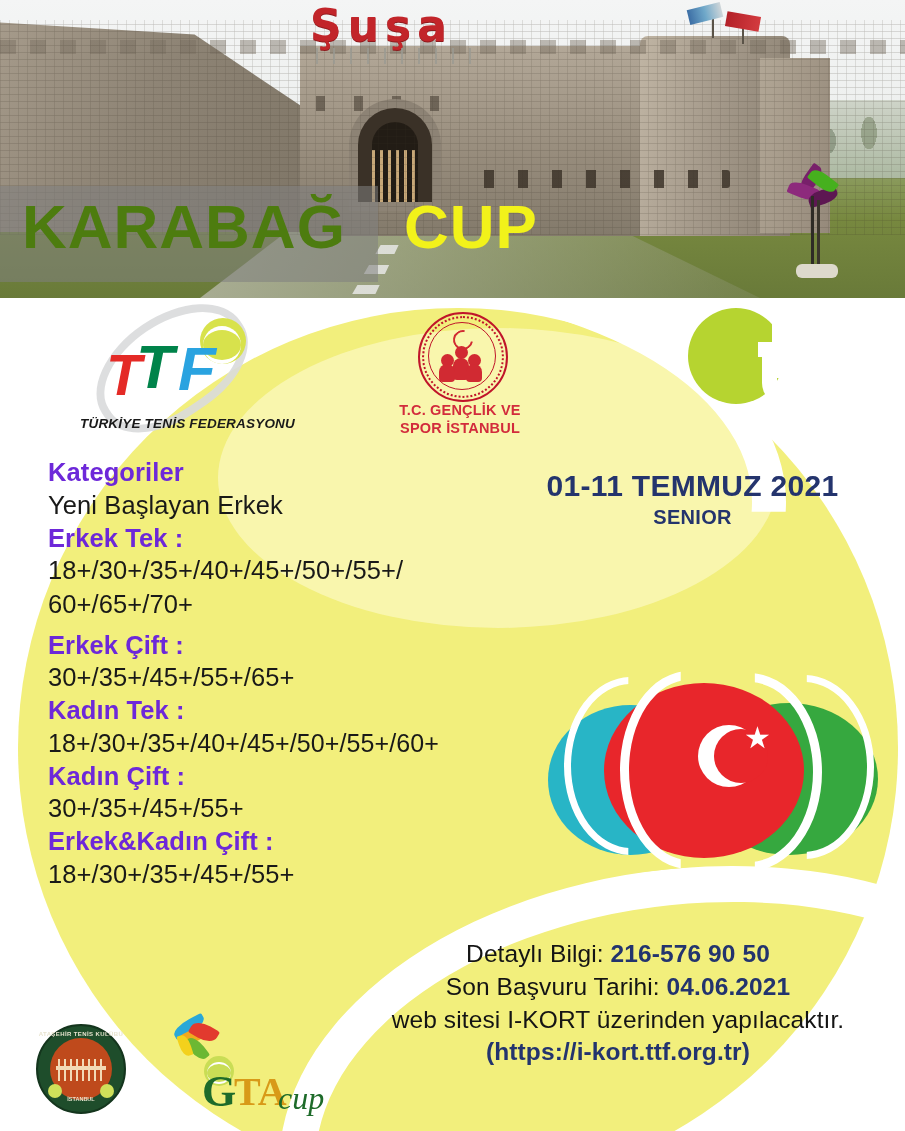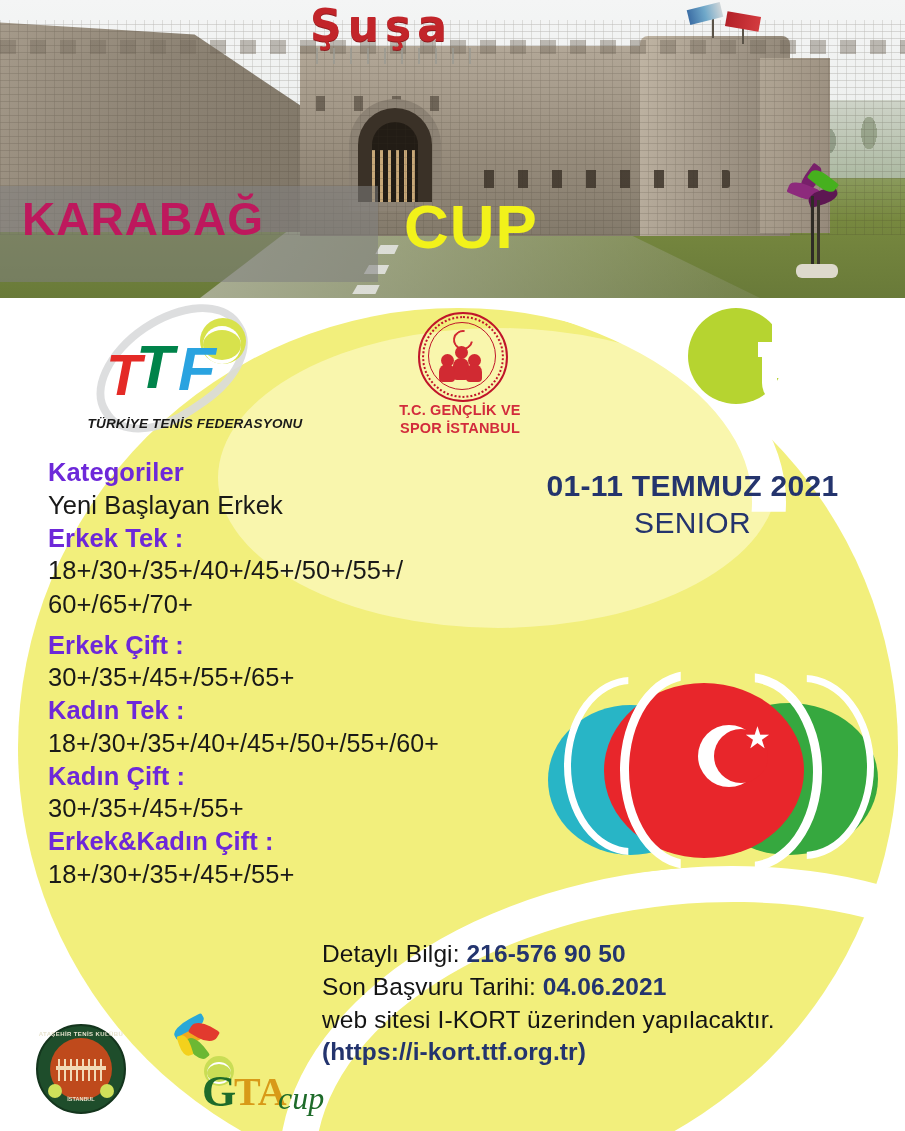--- a/index.html
+++ b/index.html
@@ -70,21 +70,21 @@
   .susa-legs{position:absolute;left:316px;top:48px;width:170px;height:16px;
        background:repeating-linear-gradient(90deg,#9a9a92 0 2px,transparent 2px 17px);opacity:.8;}
 
   .pinwheel{position:absolute;left:778px;top:170px;width:70px;height:120px;}
   .pw-blade{position:absolute;left:26px;top:10px;width:30px;height:14px;border-radius:50% 8% 50% 8%;}
   .pw-stem{position:absolute;left:33px;top:26px;width:3px;height:72px;background:#2e2b25;}
   .pw-stem2{position:absolute;left:39px;top:30px;width:3px;height:68px;background:#3a352c;}
   .pw-base{position:absolute;left:18px;top:94px;width:42px;height:14px;border-radius:6px;background:#ddd9cc;}
 
   .karaband{position:absolute;left:0;top:186px;width:378px;height:96px;background:rgba(128,128,128,.55);}
-  .karabag{position:absolute;left:22px;top:196px;font-size:46px;font-weight:700;color:#be185d;
+  .karabag{position:absolute;left:22px;top:196px;font-size:62px;font-weight:700;color:#4d7c0f;
        letter-spacing:1px;font-family:"Liberation Sans",sans-serif;line-height:1;}
   .cupword{position:absolute;left:404px;top:196px;font-size:62px;font-weight:700;color:#f2f21a;
        letter-spacing:1px;font-family:"Liberation Sans",sans-serif;line-height:1;}
 
   
   .body{position:absolute;left:0;top:298px;width:905px;height:833px;background:#ffffff;overflow:hidden;}
 
   
   .ball-big{position:absolute;left:18px;top:10px;width:880px;height:880px;border-radius:50%;
        background:#f2ef7c;}
@@ -104,21 +104,21 @@
        border:8px solid #d9dadb;transform:rotate(-34deg);opacity:.9;}
   .ttf-ball{position:absolute;left:120px;top:6px;width:46px;height:46px;border-radius:50%;background:#d8e24c;}
   .ttf-ball:after{content:"";position:absolute;left:3px;top:8px;width:38px;height:30px;border-radius:50%;
        border-top:4px solid #fff;border-bottom:4px solid #fff;}
   .ttf-t1{position:absolute;left:26px;top:34px;font-size:58px;font-weight:800;color:#e42a26;
        font-style:italic;line-height:1;font-family:"Liberation Sans",sans-serif;}
   .ttf-t2{position:absolute;left:56px;top:24px;font-size:62px;font-weight:800;color:#00834a;
        font-style:italic;line-height:1;font-family:"Liberation Sans",sans-serif;}
   .ttf-t3{position:absolute;left:98px;top:26px;font-size:62px;font-weight:800;color:#2aa3e0;
        font-style:italic;line-height:1;font-family:"Liberation Sans",sans-serif;}
-  .ttf-cap{position:absolute;left:0;top:104px;width:230px;text-align:center;font-size:13.5px;
+  .ttf-cap{position:absolute;left:0;top:104px;width:230px;font-size:13.5px;
        font-weight:800;font-style:italic;color:#1a1a1a;letter-spacing:.2px;}
 
   .gsb{position:absolute;left:370px;top:8px;width:180px;height:126px;}
   .gsb-seal{position:absolute;left:48px;top:0;width:86px;height:86px;border-radius:50%;
        border:2px solid #c0152a;}
   .gsb-dots{position:absolute;left:52px;top:4px;width:78px;height:78px;border-radius:50%;
        border:2px dotted #c0152a;}
   .gsb-dots2{position:absolute;left:58px;top:10px;width:66px;height:66px;border-radius:50%;
        border:1px solid #c0152a;}
   .gsb-fig{position:absolute;left:70px;top:18px;width:42px;height:52px;}
@@ -142,21 +142,21 @@
   
   .cats{position:absolute;left:48px;top:158px;width:470px;}
   .cats .hd{color:#6d28d9;font-weight:700;font-size:25.5px;line-height:1.28;letter-spacing:.1px;}
   .cats .tx{color:#191918;font-weight:400;font-size:25.5px;line-height:1.30;letter-spacing:.1px;}
   .cats .tx.sm{font-size:25px;}
   .gap{height:8px;}
 
   
   .dates{position:absolute;left:500px;top:170px;width:385px;text-align:center;}
   .d1{color:#24346d;font-weight:800;font-size:30px;line-height:1.22;letter-spacing:.3px;}
-  .d2{color:#24346d;font-weight:400;font-size:30px;line-height:1.22;letter-spacing:.3px;}
+  .d2{color:#24346d;font-weight:700;font-size:20px;line-height:1.22;letter-spacing:.3px;}
   .d3{color:#3aa83f;font-weight:800;font-size:30px;line-height:1.22;letter-spacing:.3px;}
 
   
   .balls{position:absolute;left:548px;top:385px;width:330px;height:215px;}
   .tb{position:absolute;border-radius:50%;}
   .tb-cyan{left:0;top:22px;width:165px;height:150px;background:#28b5c6;}
   .tb-green{left:152px;top:20px;width:178px;height:152px;background:#36a83f;}
   .tb-red{left:56px;top:0;width:200px;height:175px;background:#e8262b;z-index:3;}
   .seam{position:absolute;border:7px solid #ffffff;border-radius:50%;}
   .seam-cyan{left:16px;top:-6px;width:120px;height:164px;clip-path:polygon(0 0,48% 0,48% 100%,0 100%);}
@@ -193,21 +193,21 @@
   .gta-ball:after{content:"";position:absolute;left:3px;top:6px;width:24px;height:18px;border-radius:50%;
        border-top:2.5px solid #fff;border-bottom:2.5px solid #fff;}
   .gta-g{position:absolute;left:42px;top:54px;font-size:44px;font-weight:700;color:#1e6b2a;line-height:1;
        font-family:"Liberation Serif",serif;}
   .gta-ta{position:absolute;left:74px;top:56px;font-size:40px;font-weight:700;color:#d89a18;line-height:1;
        font-family:"Liberation Serif",serif;}
   .gta-cup{position:absolute;left:118px;top:66px;font-size:32px;font-style:italic;color:#1e6b2a;
        line-height:1;font-family:"Liberation Serif",serif;}
 
   
-  .contact{position:absolute;left:322px;top:640px;width:560px;text-align:left;}
+  .contact{position:absolute;left:338px;top:640px;width:560px;text-align:center;}
   .cline{font-size:24.5px;color:#141414;line-height:1.34;letter-spacing:.1px;}
   .cb{color:#23346e;font-weight:700;}
   .cbl{color:#23346e;font-weight:700;}
 </style>
 </head>
 <body>
 
 <div class="poster">
 
   <div class="hero">

